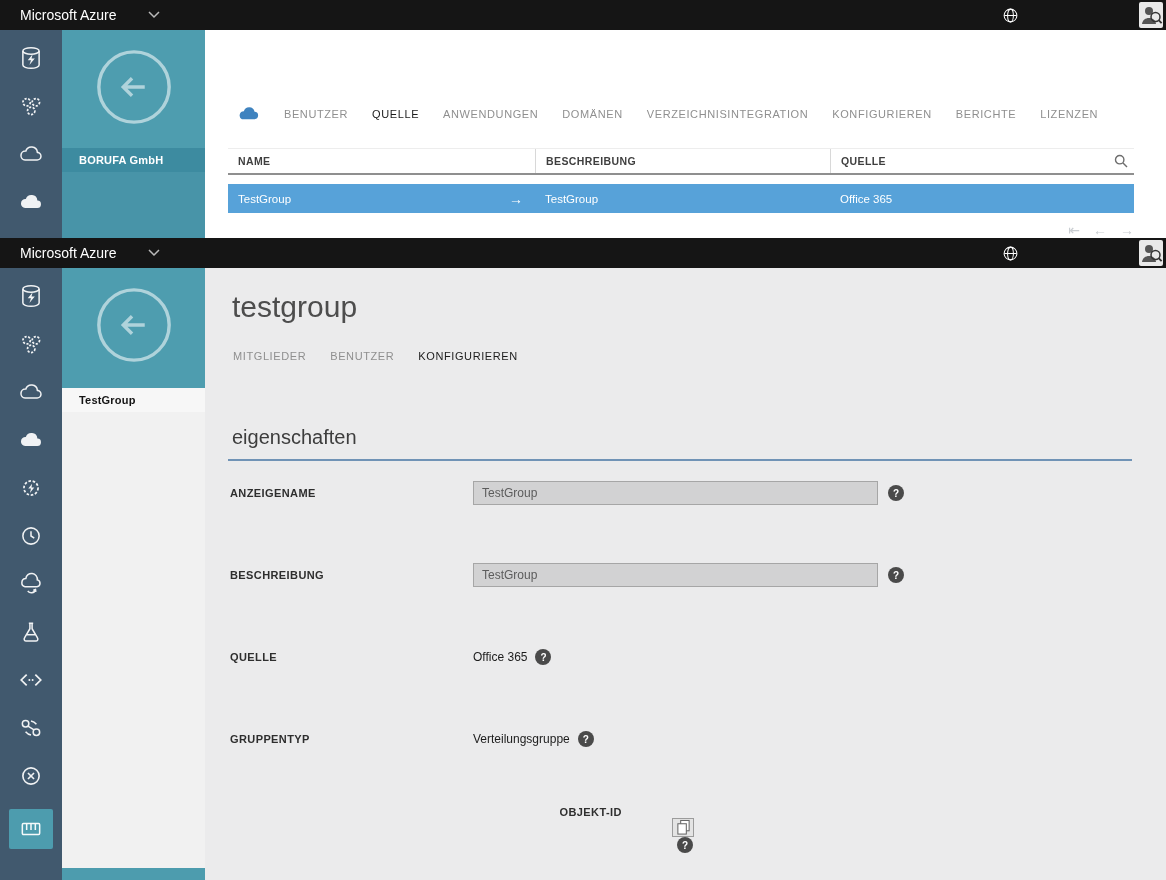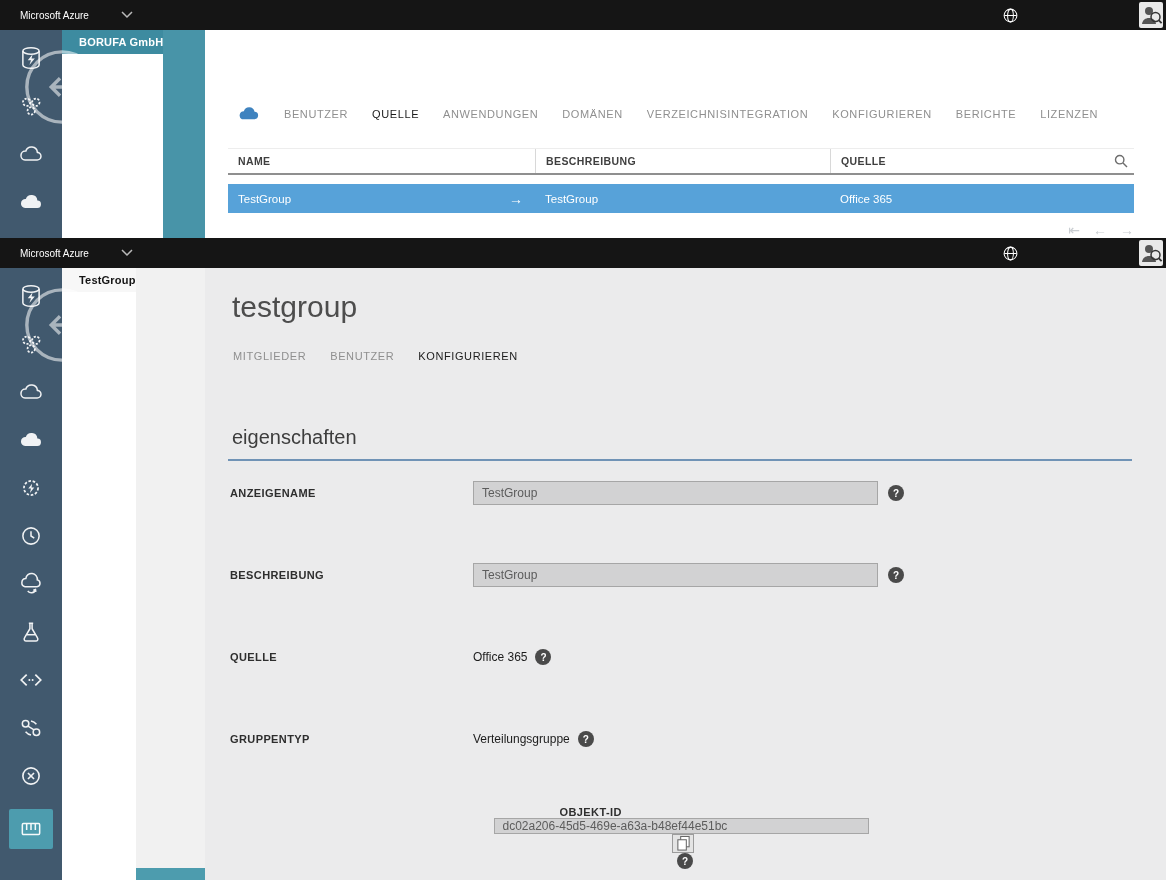--- a/index.html
+++ b/index.html
@@ -5,34 +5,34 @@
   * { margin:0; padding:0; box-sizing:border-box; }
   html,body { width:1166px; height:880px; }
   body { position:relative; font-family:"Liberation Sans", sans-serif; background:#fff; overflow:hidden; }
 
   .window { position:absolute; left:0; width:1166px; overflow:hidden; }
   #win1 { top:0; height:238px; }
   #win2 { top:238px; height:642px; }
 
   
   .titlebar { position:relative; height:30px; background:#151515; display:flex; align-items:center; padding-left:20px; }
-  .tb-title { color:#fff; font-size:10px; }
+  .tb-title { color:#fff; font-size:14px; }
   .tb-chevron { margin-left:32px; display:flex; align-items:center; cursor:pointer; }
   .tb-globe { position:absolute; left:1002px; top:7px; cursor:pointer; }
   .tb-badge { position:absolute; right:3px; top:2px; cursor:pointer; }
 
   
   .wbody { position:absolute; left:0; right:0; top:30px; bottom:0; }
 
   .iconstrip { position:absolute; left:0; top:0; bottom:0; width:62px; background:#41596e;
                display:flex; flex-direction:column; align-items:center; padding-top:13px; gap:18px; }
   .nico { width:30px; height:30px; display:flex; align-items:center; justify-content:center; cursor:pointer; flex:0 0 auto; }
   .nico.sel { background:#4d9cae; width:44px; height:40px; border-radius:2px; }
 
-  .sidepanel { position:absolute; left:62px; top:0; bottom:0; width:143px; display:flex; flex-direction:row; }
+  .sidepanel { position:absolute; left:62px; top:0; bottom:0; width:143px; display:flex; flex-direction:column; }
   .teal-top { position:relative; background:#4e9daf; }
   #win1 .teal-top { height:118px; }
   #win2 .teal-top { height:120px; }
   .backcircle { position:absolute; left:50%; top:59px; transform:translate(-50%,-50%); cursor:pointer; }
   .org-band { height:24px; background:#3d8ba0; color:#fff; font-size:11px; font-weight:bold; line-height:24px;
               padding-left:17px; letter-spacing:.2px; cursor:pointer; }
   .org-band.light { background:#f7f7f7; color:#141414; }
   .teal-bottom { flex:1; background:#4894a8; }
   .side-rest { flex:1; background:#f1f1f1; position:relative; }
   .side-foot { position:absolute; left:0; right:0; bottom:0; height:12px; background:#4d9cae; }
@@ -393,21 +393,20 @@
       </div>
 
       <div class="frow frow4">
         <span class="flabel">GRUPPENTYP</span>
         <span class="ftext">Verteilungsgruppe</span>
         <span class="help tight">?</span>
       </div>
 
       <div class="frow frow5">
         <span class="flabel">OBJEKT-ID</span>
-        <input class="finput short" value="dc02a206-45d5-469e-a63a-b48ef44e51bc" style="">
         <span class="copybtn">
           <svg width="15" height="17" viewBox="0 0 16 18">
               <g stroke="#666" stroke-width="1.1">
                 <rect x="5" y="1.5" width="9" height="11" fill="#fff"></rect>
                 <rect x="2" y="5" width="9" height="11" fill="#fff"></rect>
               </g>
             </svg>
         </span>
         <span class="help" style="margin-left:8px;">?</span>
       </div>

